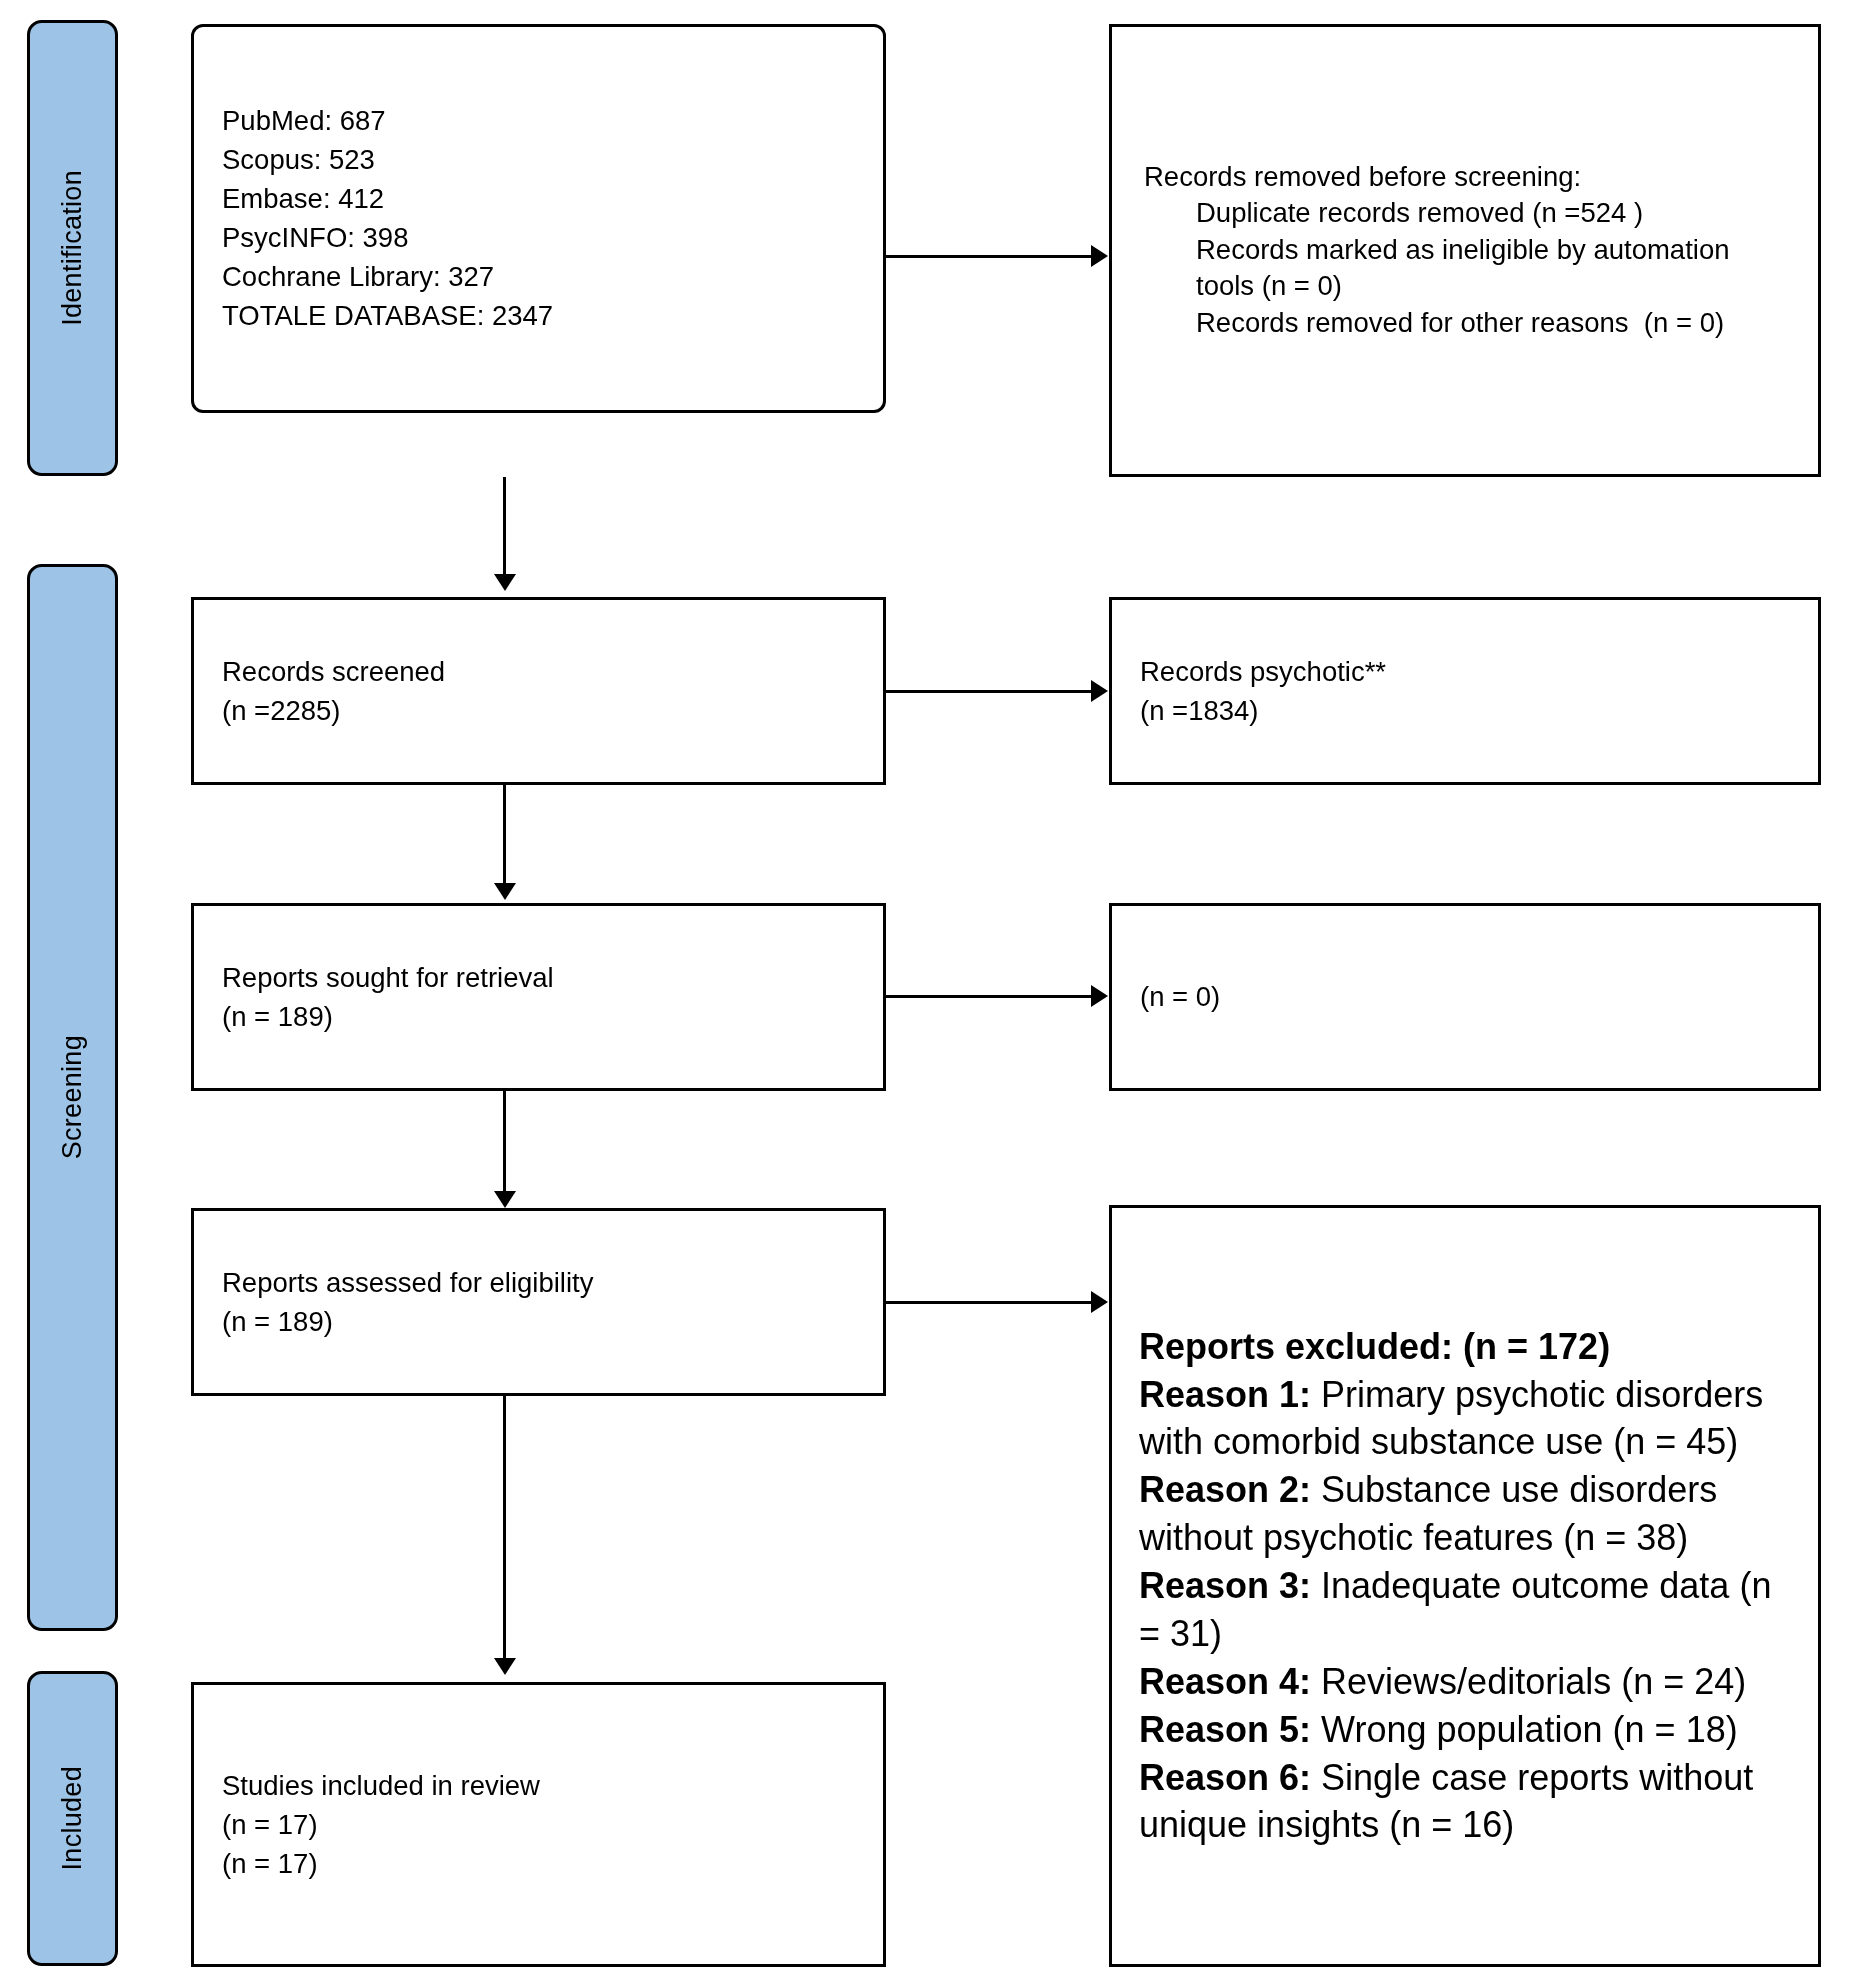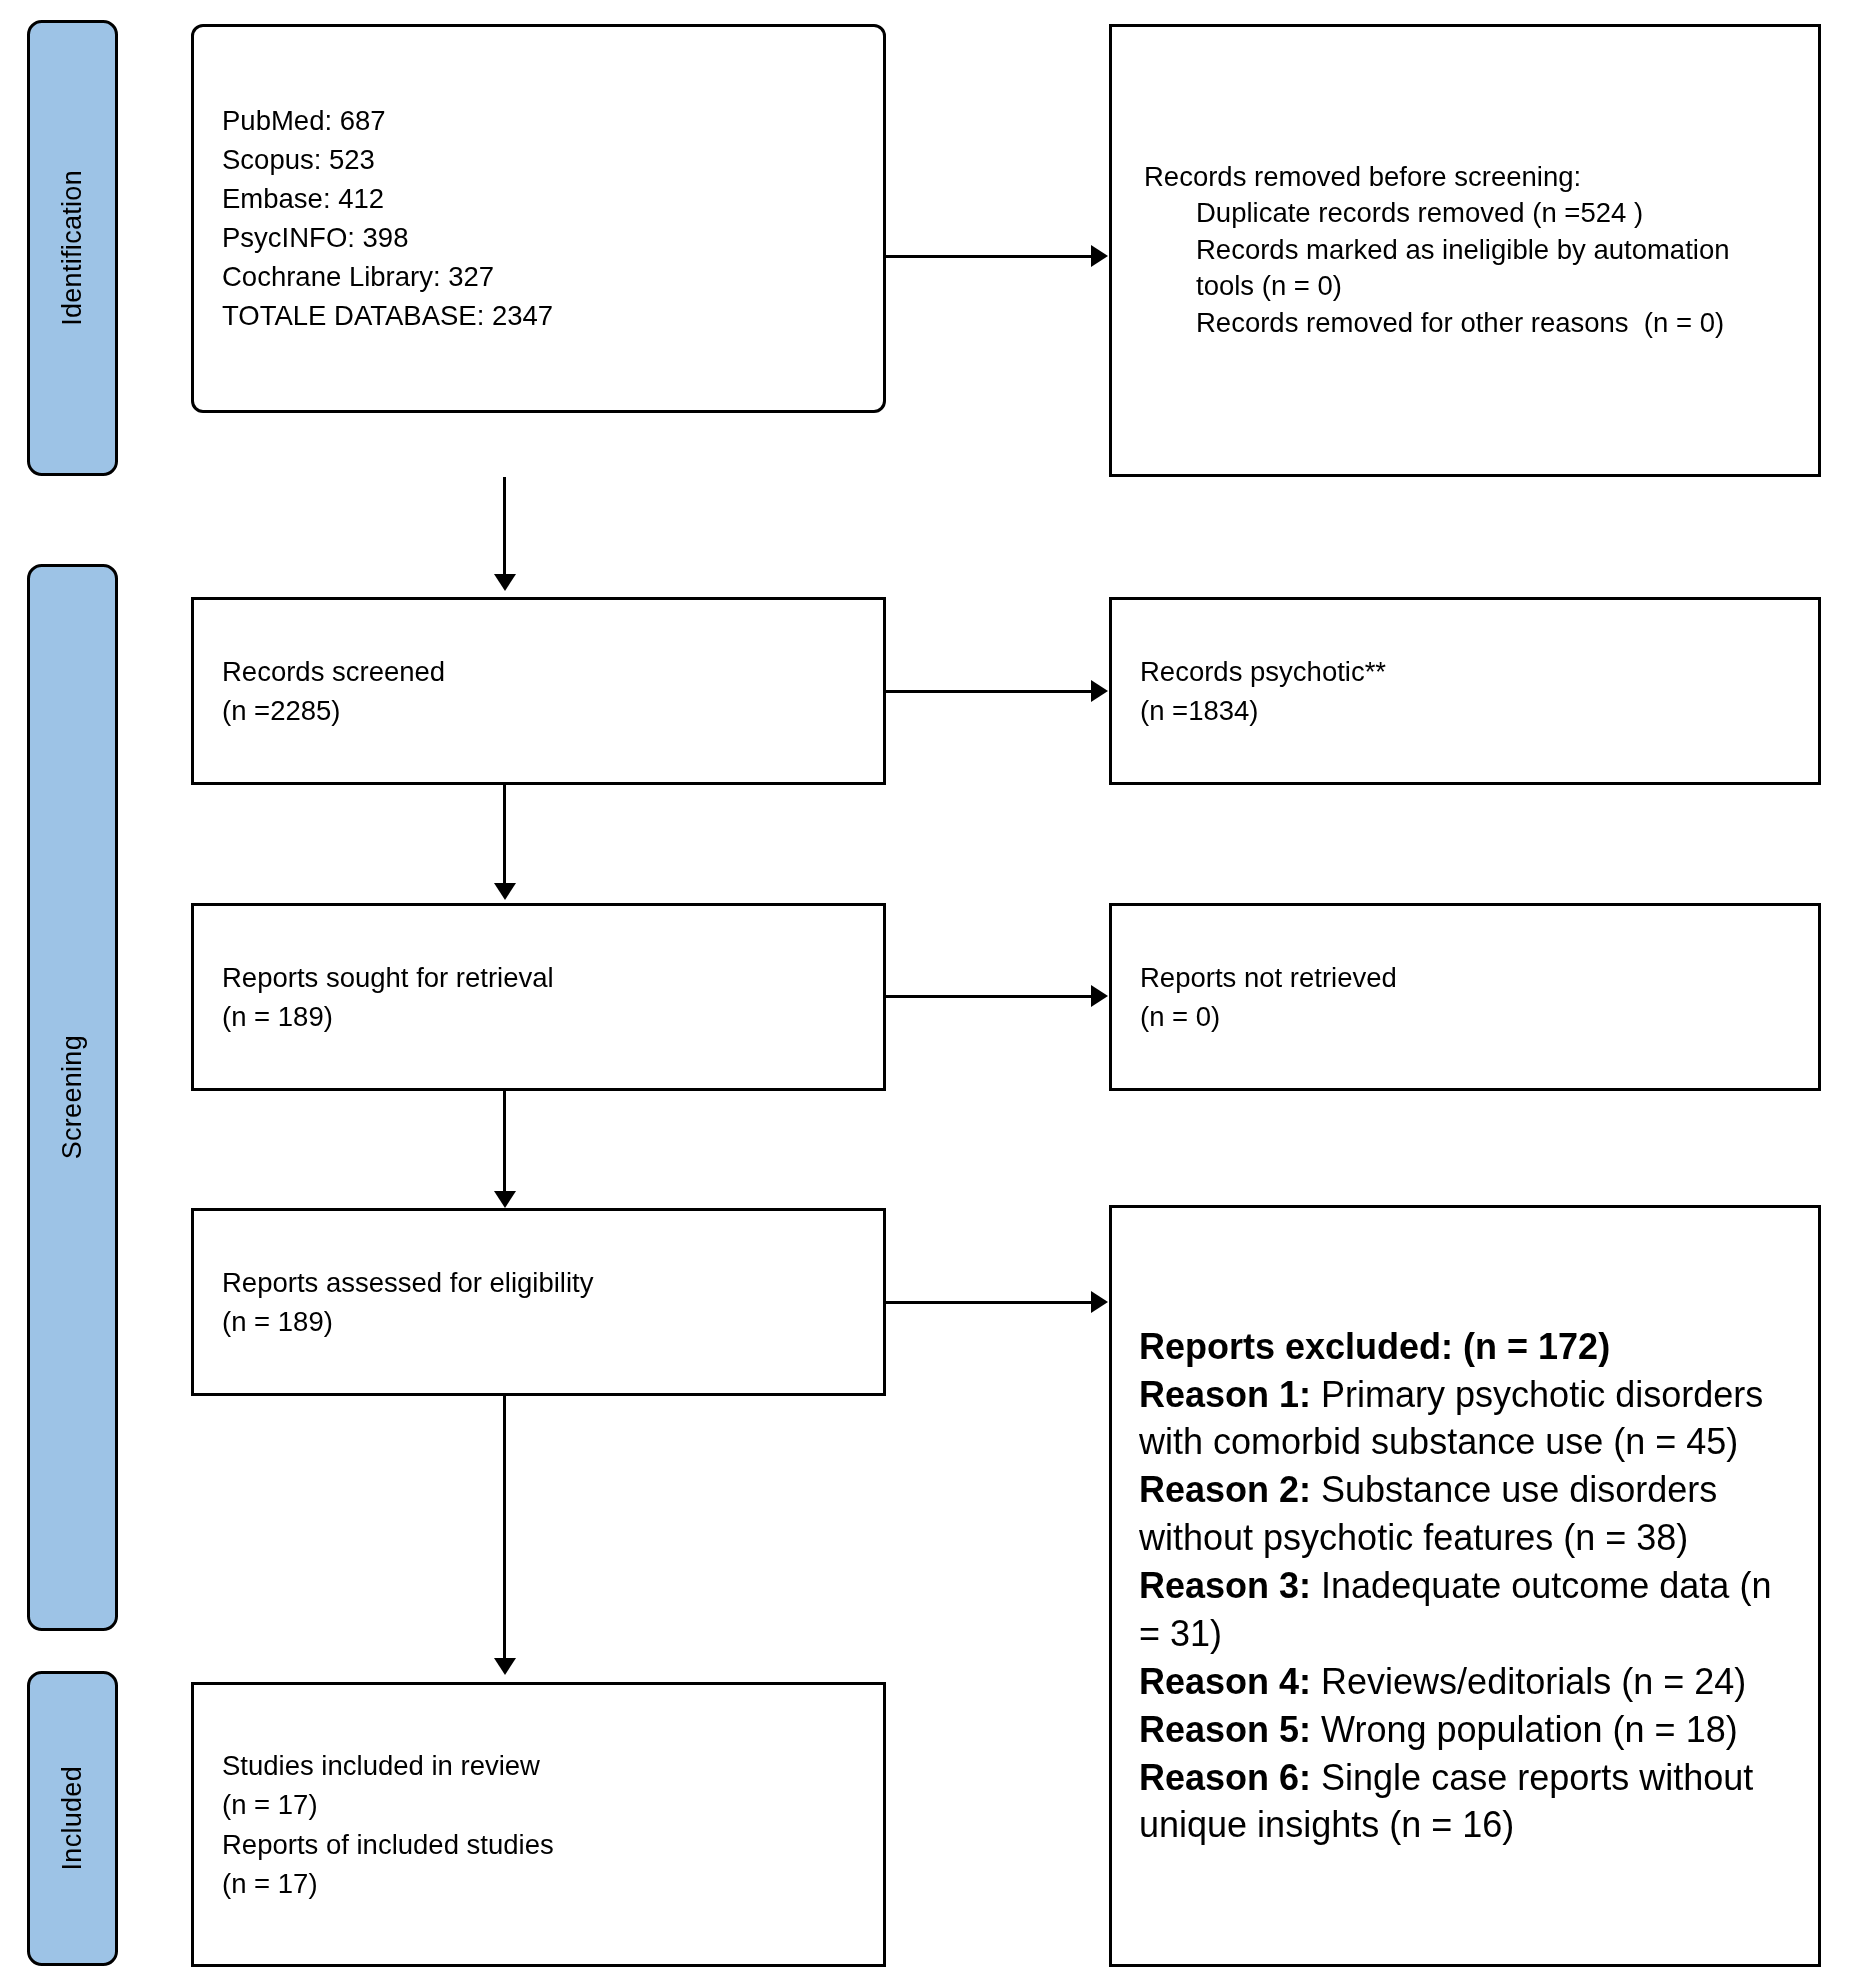--- a/index.html
+++ b/index.html
@@ -151,21 +151,20 @@
 
   <div class="box" style="left:191px; top:903px; width:695px; height:188px;">
     <div class="line">Reports sought for retrieval</div>
     <div class="line">(n = 189)</div>
   </div>
 
   <div class="hline" style="left:886px; top:995px; width:205px;"></div>
   <div class="arrow-right" style="left:1091px; top:985px;"></div>
 
   <div class="box" style="left:1109px; top:903px; width:712px; height:188px;">
-    <div class="line">Reports not retrieved</div>
     <div class="line">(n = 0)</div>
   </div>
 
   <div class="vline" style="left:503px; top:1091px; height:104px;"></div>
   <div class="arrow-down" style="left:494px; top:1191px;"></div>
 
   <div class="box" style="left:191px; top:1208px; width:695px; height:188px;">
     <div class="line">Reports assessed for eligibility</div>
     <div class="line">(n = 189)</div>
   </div>
@@ -184,18 +183,17 @@
     <div class="reason"><span class="rlabel">Reason 5:</span><span> Wrong population (n = 18)</span></div>
     <div class="reason"><span class="rlabel">Reason 6:</span><span> Single case reports without unique insights (n = 16)</span></div>
   </div>
 
   <div class="vline" style="left:503px; top:1396px; height:265px;"></div>
   <div class="arrow-down" style="left:494px; top:1658px;"></div>
 
   <div class="box" style="left:191px; top:1682px; width:695px; height:285px;">
     <div class="line">Studies included in review</div>
     <div class="line">(n = 17)</div>
-    <div class="line">Reports of included studies</div>
     <div class="line">(n = 17)</div>
   </div>
 
 </div>
 
 
 </body></html>

